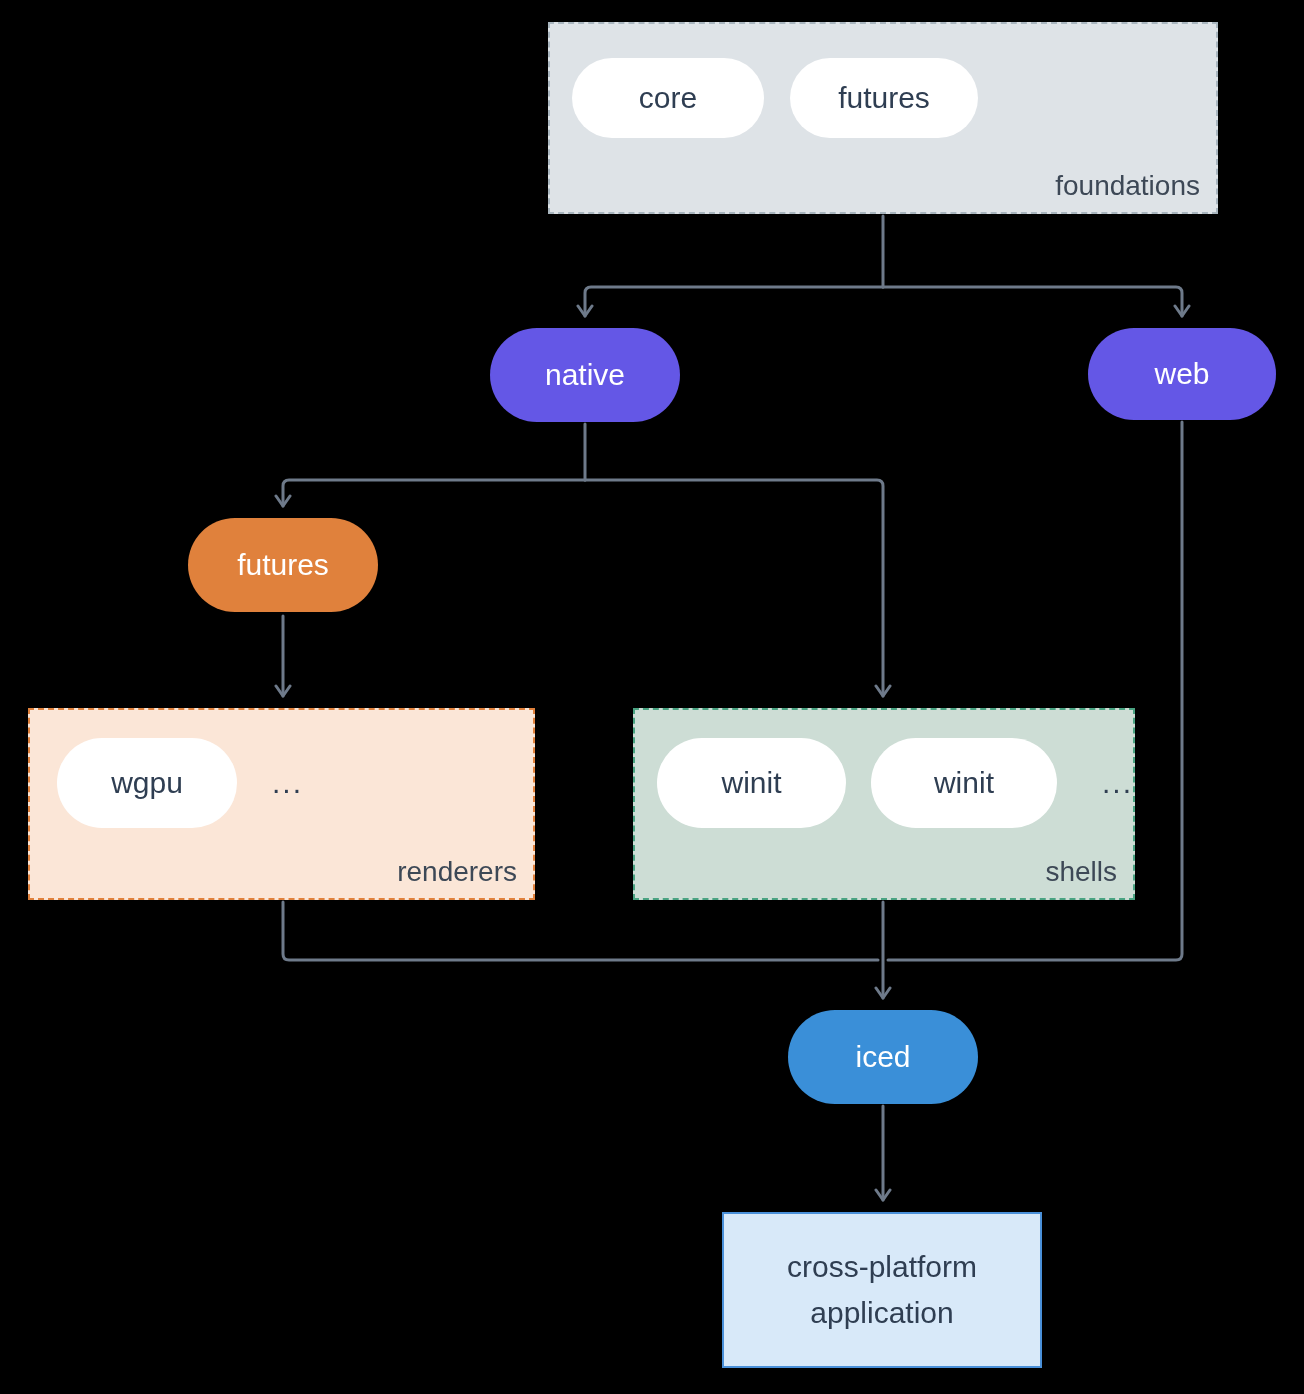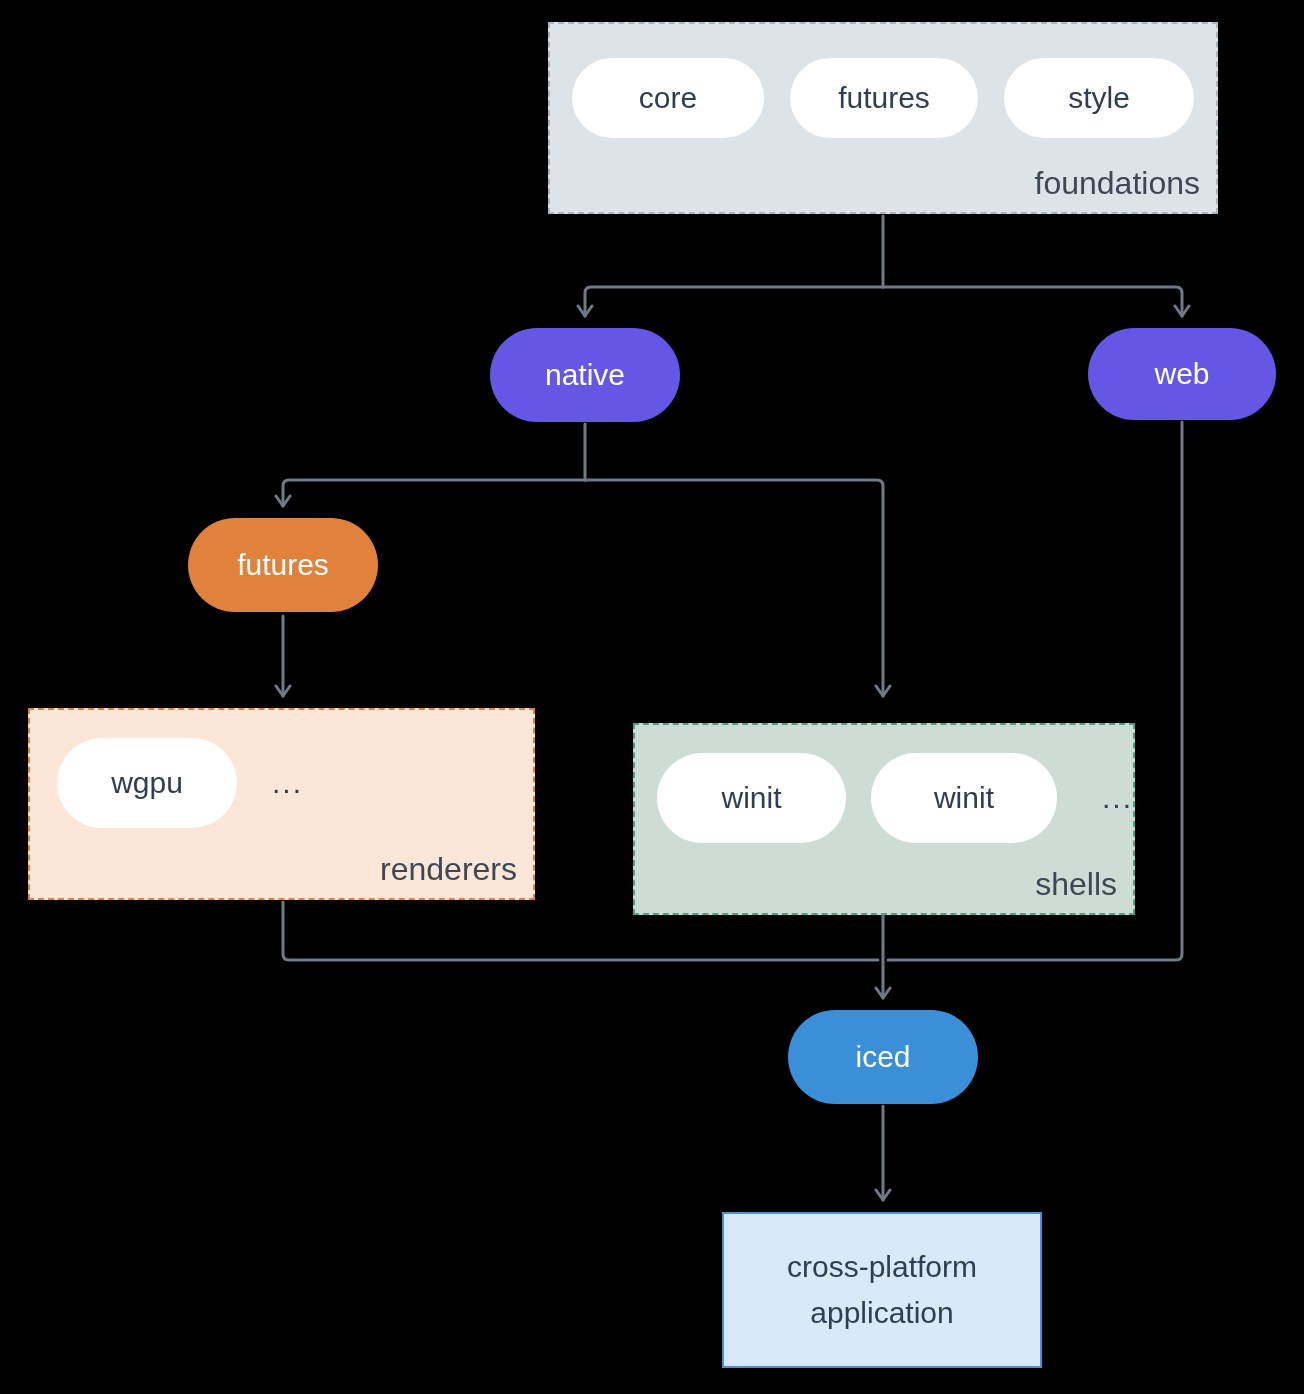--- a/index.html
+++ b/index.html
@@ -36,27 +36,27 @@
     left:548px;top:22px;width:670px;height:192px;
     background:var(--foundations-fill);
     border:2px dashed var(--foundations-border);
   }
   .group-renderers{
     left:28px;top:708px;width:507px;height:192px;
     background:var(--renderers-fill);
     border:2px dashed var(--renderers-border);
   }
   .group-shells{
-    left:633px;top:723px;width:502px;height:192px;
+    left:633px;top:708px;width:502px;height:192px;
     background:var(--shells-fill);
     border:2px dashed var(--shells-border);
   }
   .group-label{
     position:absolute;right:16px;bottom:10px;
-    font-size:32px;color:var(--label-color);
+    font-size:28px;color:var(--label-color);
   }
   .pill-row{display:flex;align-items:center;}
   .group-foundations .pill-row{padding:34px 0 0 22px;gap:26px;}
   .group-renderers .pill-row{padding:28px 0 0 27px;gap:15px;}
   .group-shells .pill-row{padding:28px 0 0 22px;gap:25px;}
 
   .pill{
     display:flex;align-items:center;justify-content:center;
     border-radius:999px;font-size:30px;
   }
@@ -108,21 +108,20 @@
     <path class="edge" d="M283,902 V954 Q283,960 289,960 H878"></path>
     <path class="edge" d="M1182,422 V954 Q1182,960 1176,960 H888"></path>
     <path class="edge" d="M883,902 V998" marker-end="url(#arrowhead)"></path>
     <path class="edge" d="M883,1106 V1200" marker-end="url(#arrowhead)"></path>
   </svg>
 
   <div class="group group-foundations">
     <div class="pill-row">
       <div class="pill white" style="width:192px">core</div>
       <div class="pill white" style="width:188px">futures</div>
-      <div class="pill white" style="width:190px">style</div>
     </div>
     <div class="group-label">foundations</div>
   </div>
 
   <div class="node node-web">web</div>
   <div class="node node-native">native</div>
 
   <div class="node node-graphics">futures</div>
 
   <div class="group group-renderers">

